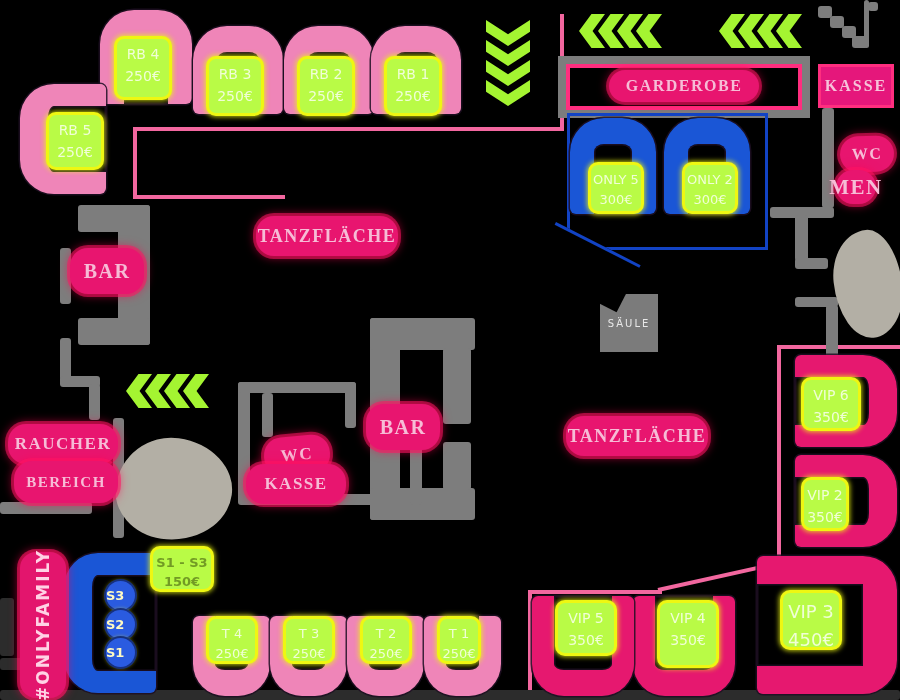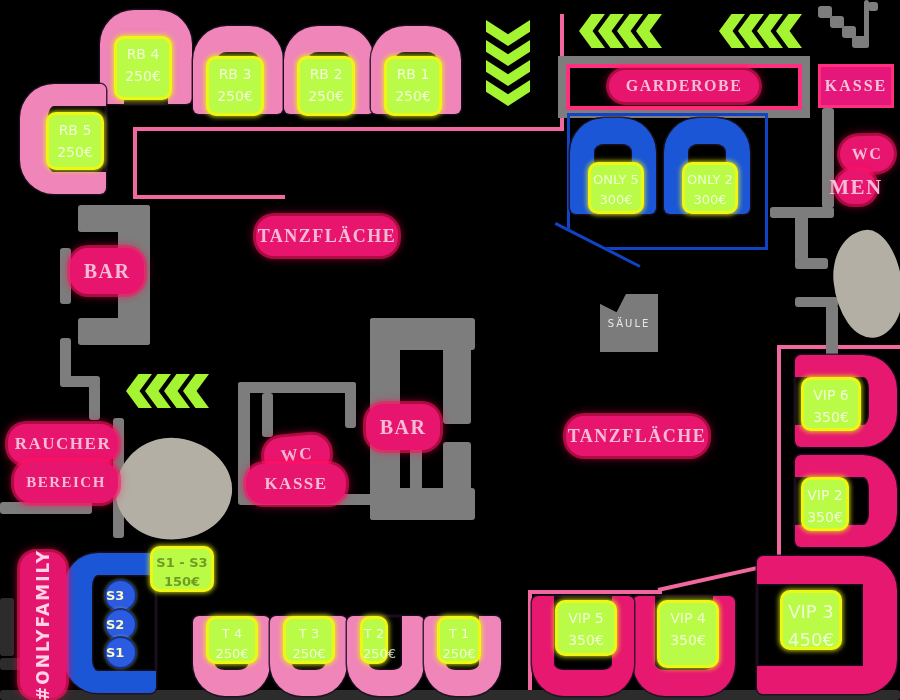--- a/index.html
+++ b/index.html
@@ -256,21 +256,21 @@
   <div class="booth pink open-up" style="left:347px;top:616px;width:77px;height:80px"></div>
   <div class="booth pink open-up" style="left:424px;top:616px;width:77px;height:80px"></div>
   <div class="tag" style="left:206px;top:616px;width:52px;height:48px;font-size:13px">
       <span class="l2">T 4</span>
       <span class="l2">250€</span>
     </div>
   <div class="tag" style="left:283px;top:616px;width:52px;height:48px;font-size:13px">
       <span class="l2">T 3</span>
       <span class="l2">250€</span>
     </div>
-  <div class="tag" style="left:360px;top:616px;width:28px;height:48px;font-size:13px">
+  <div class="tag" style="left:360px;top:616px;width:52px;height:48px;font-size:13px">
       <span class="l2">T 2</span>
       <span class="l2">250€</span>
     </div>
   <div class="tag" style="left:437px;top:616px;width:44px;height:48px;font-size:13px">
       <span class="l2">T 1</span>
       <span class="l2">250€</span>
     </div>
 
   <div class="booth blue open-right" style="left:64px;top:553px;width:92px;height:140px"></div>
   <div class="seat" style="left:106px;top:581px">

